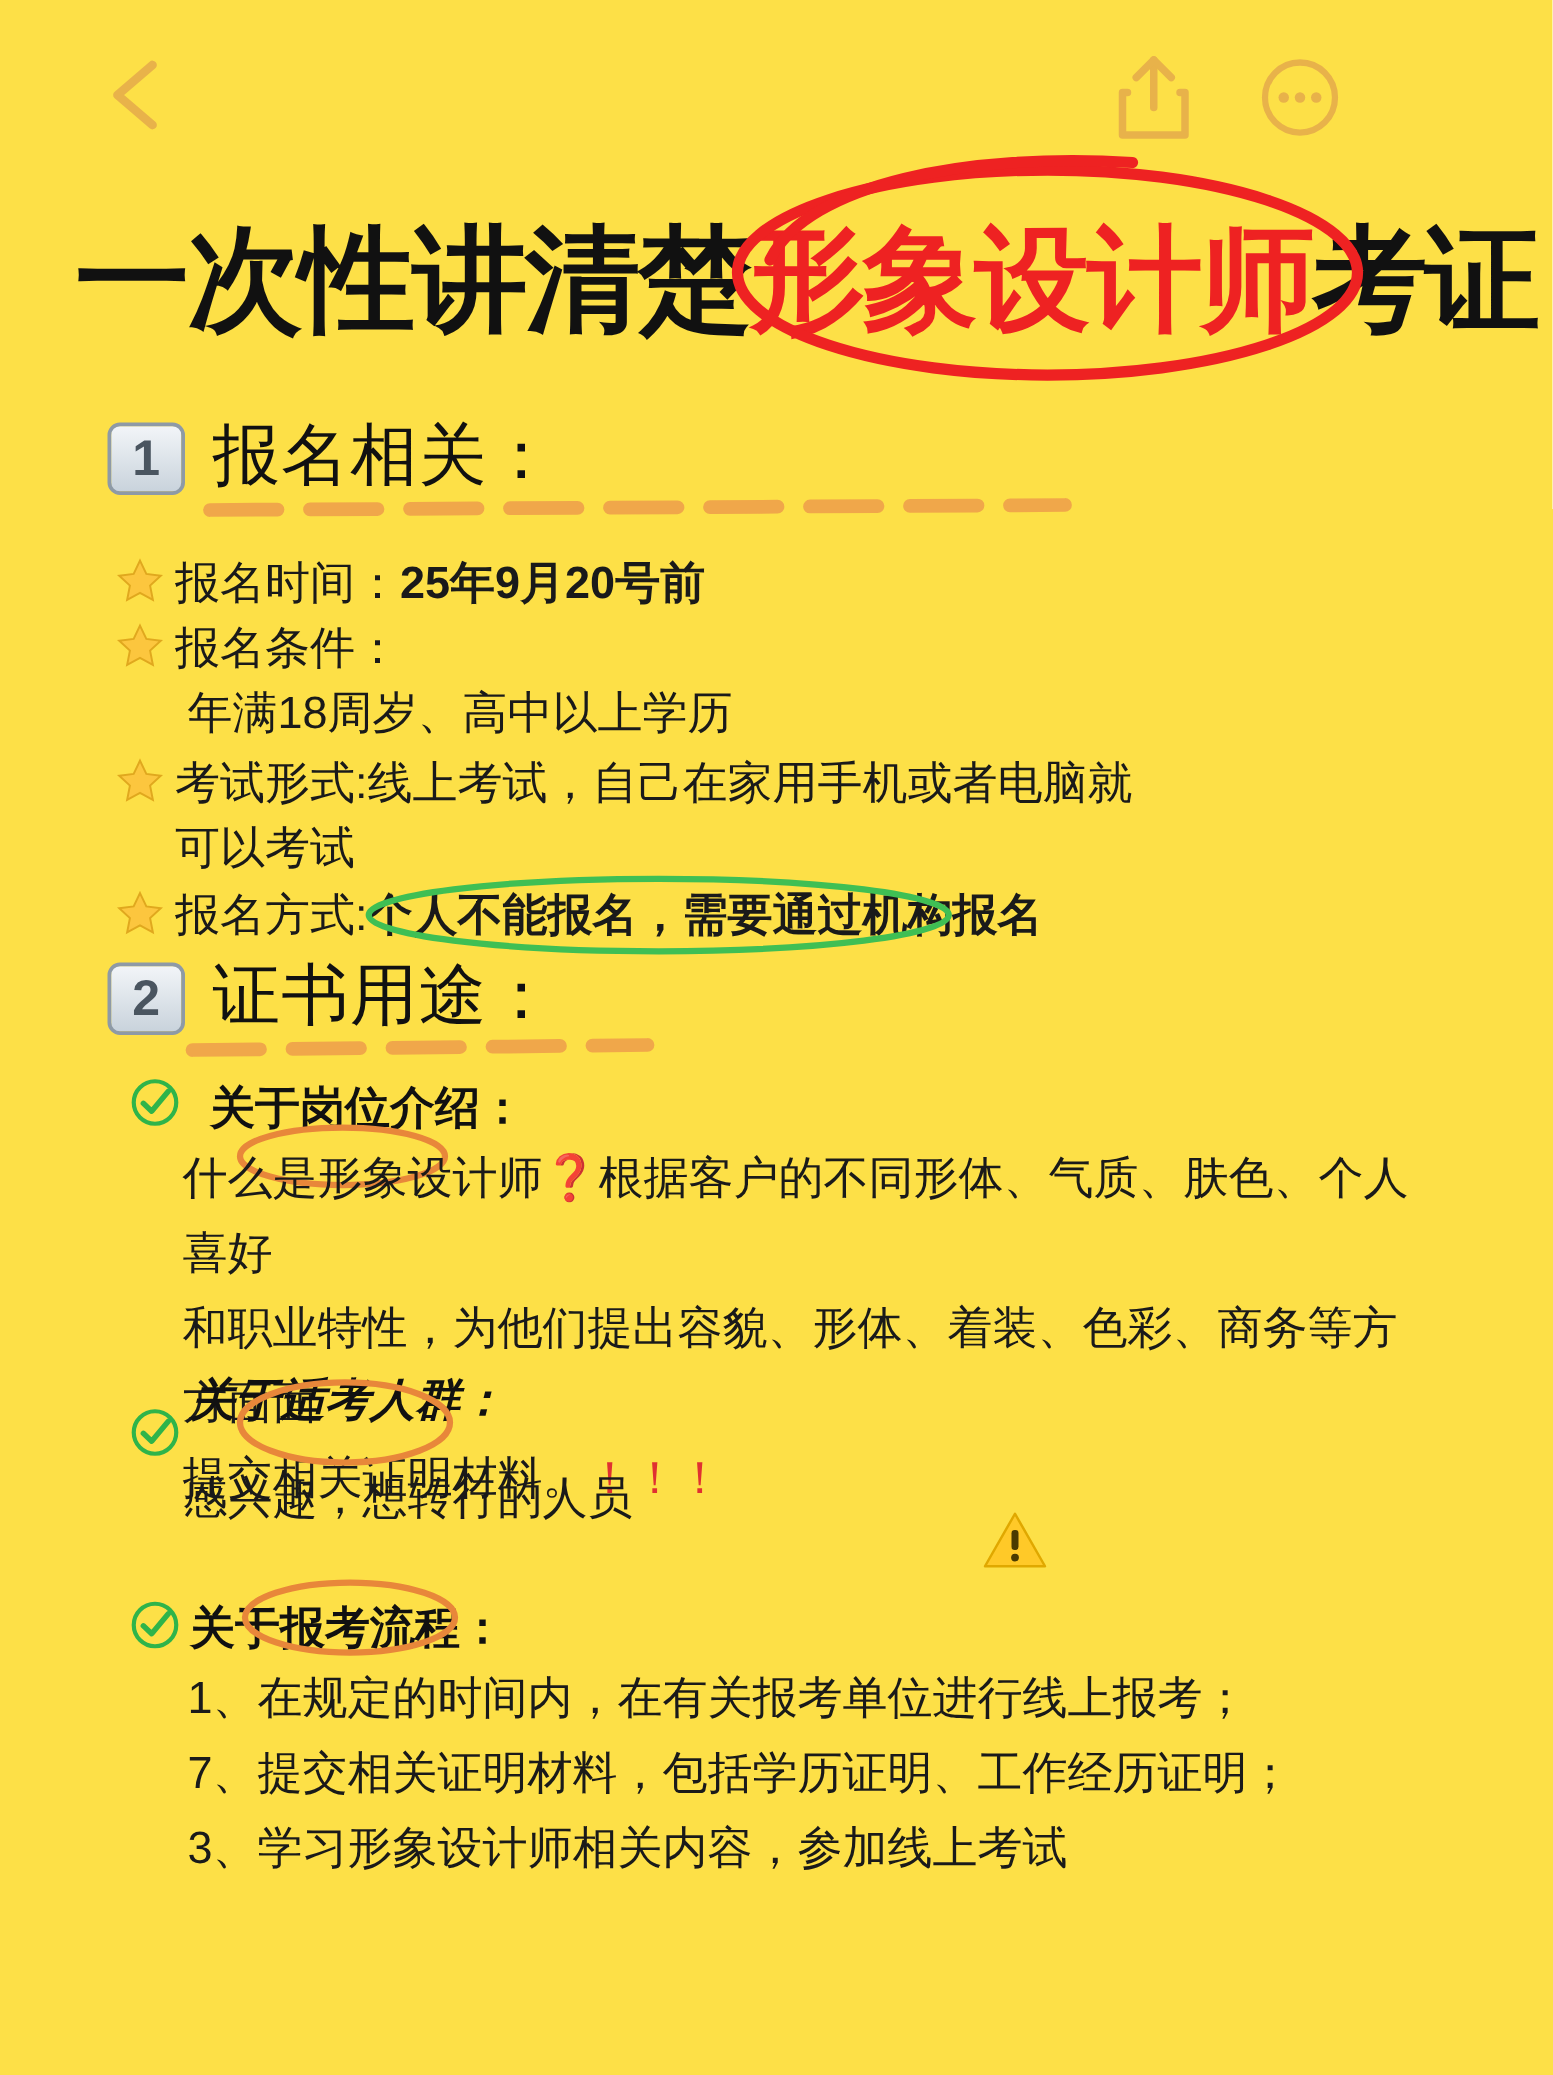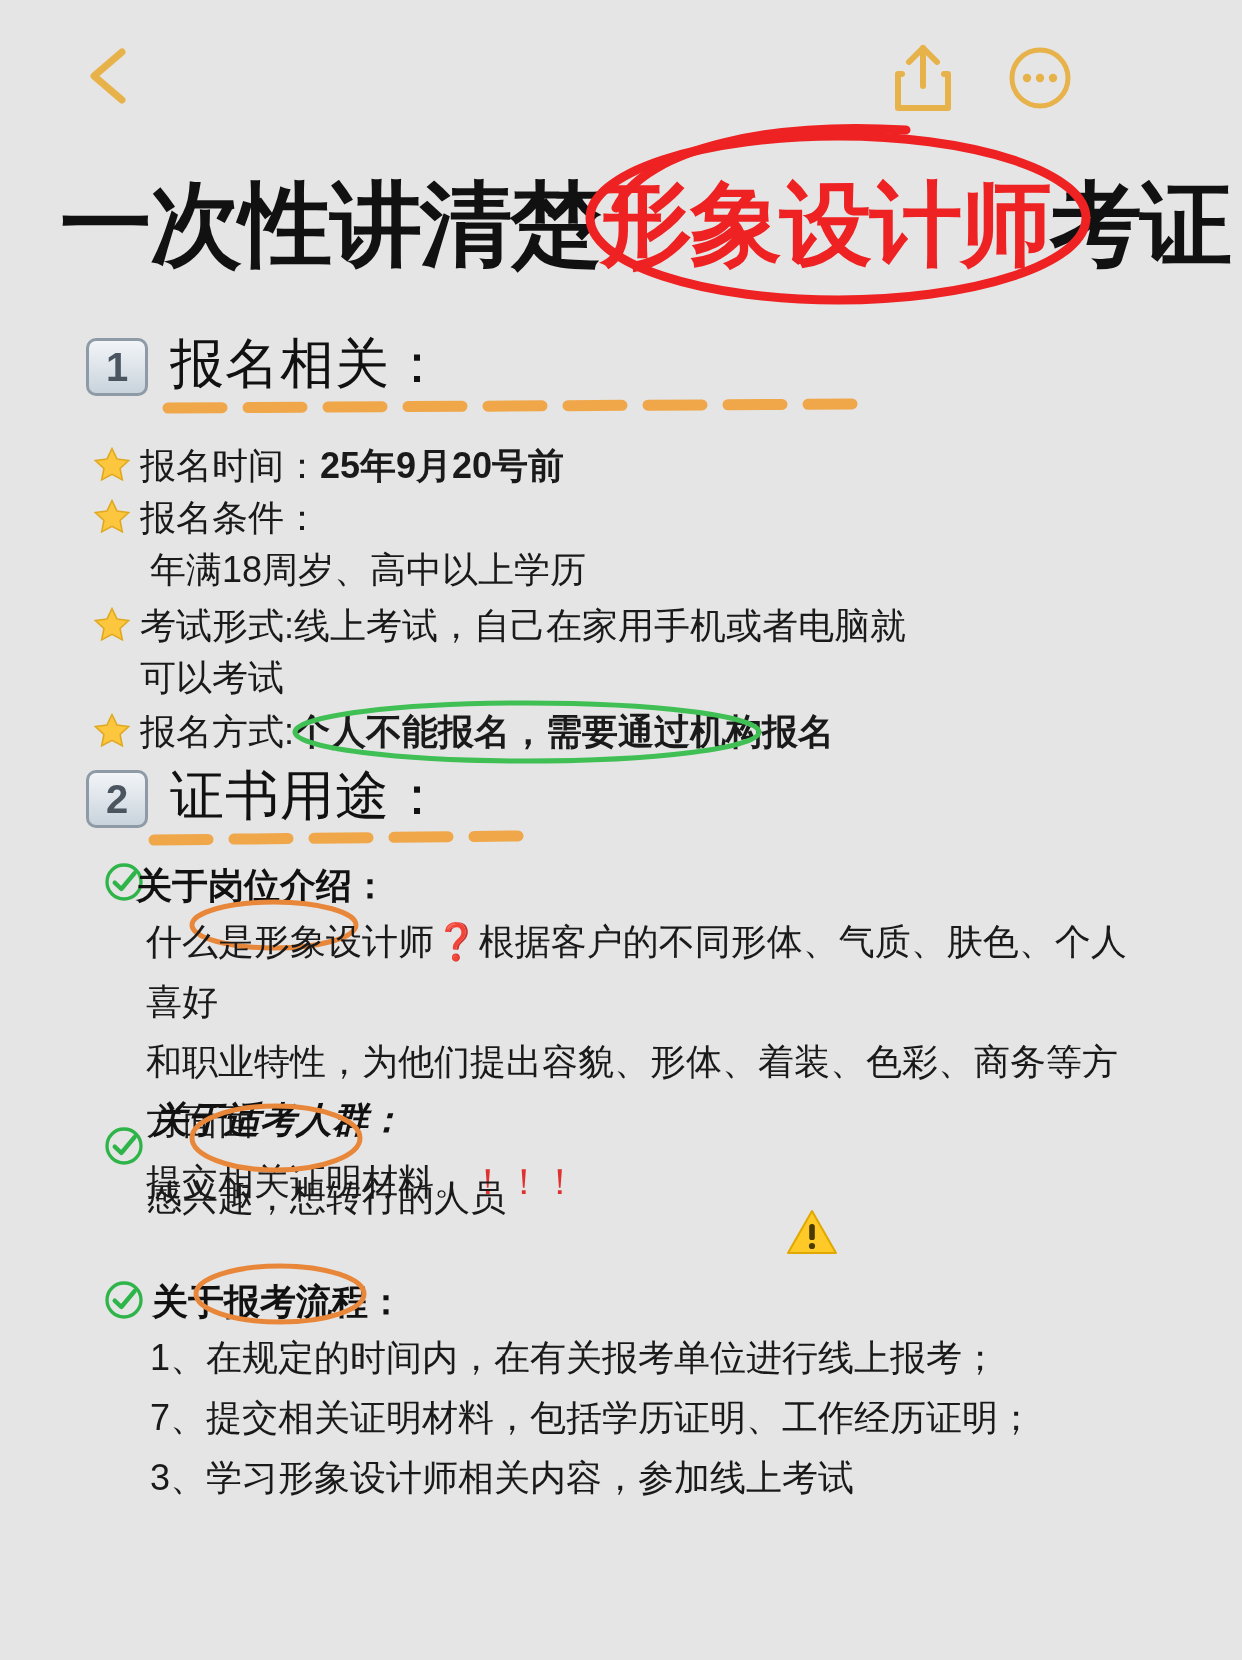--- a/index.html
+++ b/index.html
@@ -2,21 +2,21 @@
 <html><head>
 <meta charset="utf-8">
 <style>
   * { box-sizing: border-box; margin: 0; padding: 0; }
   html, body {
     width: 1242px; height: 1660px;
     background: #ffffff;
     font-family: "Liberation Sans", "DejaVu Sans", sans-serif;
     overflow: hidden;
   }
-  .page { position: relative; width: 1242px; height: 1660px; background:#e5e5e5; }
+  .page { position: relative; width: 1242px; height: 1660px; background:#fde047; }
 
   
   .topbar {
     position: absolute; top: 0; left: 0; width: 1242px; height: 150px;
   }
   .back-btn {
     position: absolute; left: 78px; top: 44px;
     width: 64px; height: 64px;
   }
   .back-btn svg { display: block; }
@@ -186,21 +186,21 @@
     <div class="sec-title">证书用途：</div>
     <svg class="dashline" style="left:146px; top:56px;" width="380" height="26" viewBox="0 0 380 26">
       <path d="M8 14 L372 10" fill="none" stroke="#f0a74a" stroke-width="11" stroke-linecap="round" stroke-dasharray="54 26"></path>
     </svg>
   </div>
 
   <svg class="check" style="left:104px; top:862px;" viewBox="0 0 24 24">
     <circle cx="12" cy="12" r="10.2" fill="none" stroke="#2fb44a" stroke-width="2"></circle>
     <path d="M6.4 12.4 L10.4 16.2 L18.4 6.6" fill="none" stroke="#2fb44a" stroke-width="2.6" stroke-linecap="round" stroke-linejoin="round"></path>
   </svg>
-  <div class="sub-h" style="left:136px; top:862px;">关于岗位介绍：</div>
+  <div class="sub-h" style="left:168px; top:862px;">关于岗位介绍：</div>
   <svg class="ellipse" style="left:186px; top:896px;" width="176" height="58" viewBox="0 0 176 58">
     <ellipse cx="88" cy="29" rx="82" ry="23" fill="none" stroke="#e8873a" stroke-width="5"></ellipse>
   </svg>
 
   <div class="para" style="left:146px; top:912px;">
     <div>什么是形象设计师❓根据客户的不同形体、气质、肤色、个人喜好</div>
     <div>和职业特性，为他们提出容貌、形体、着装、色彩、商务等方方面面</div>
     <div>
       <span>提交相关证明材料。</span><span class="red">！！！</span>
     </div>

